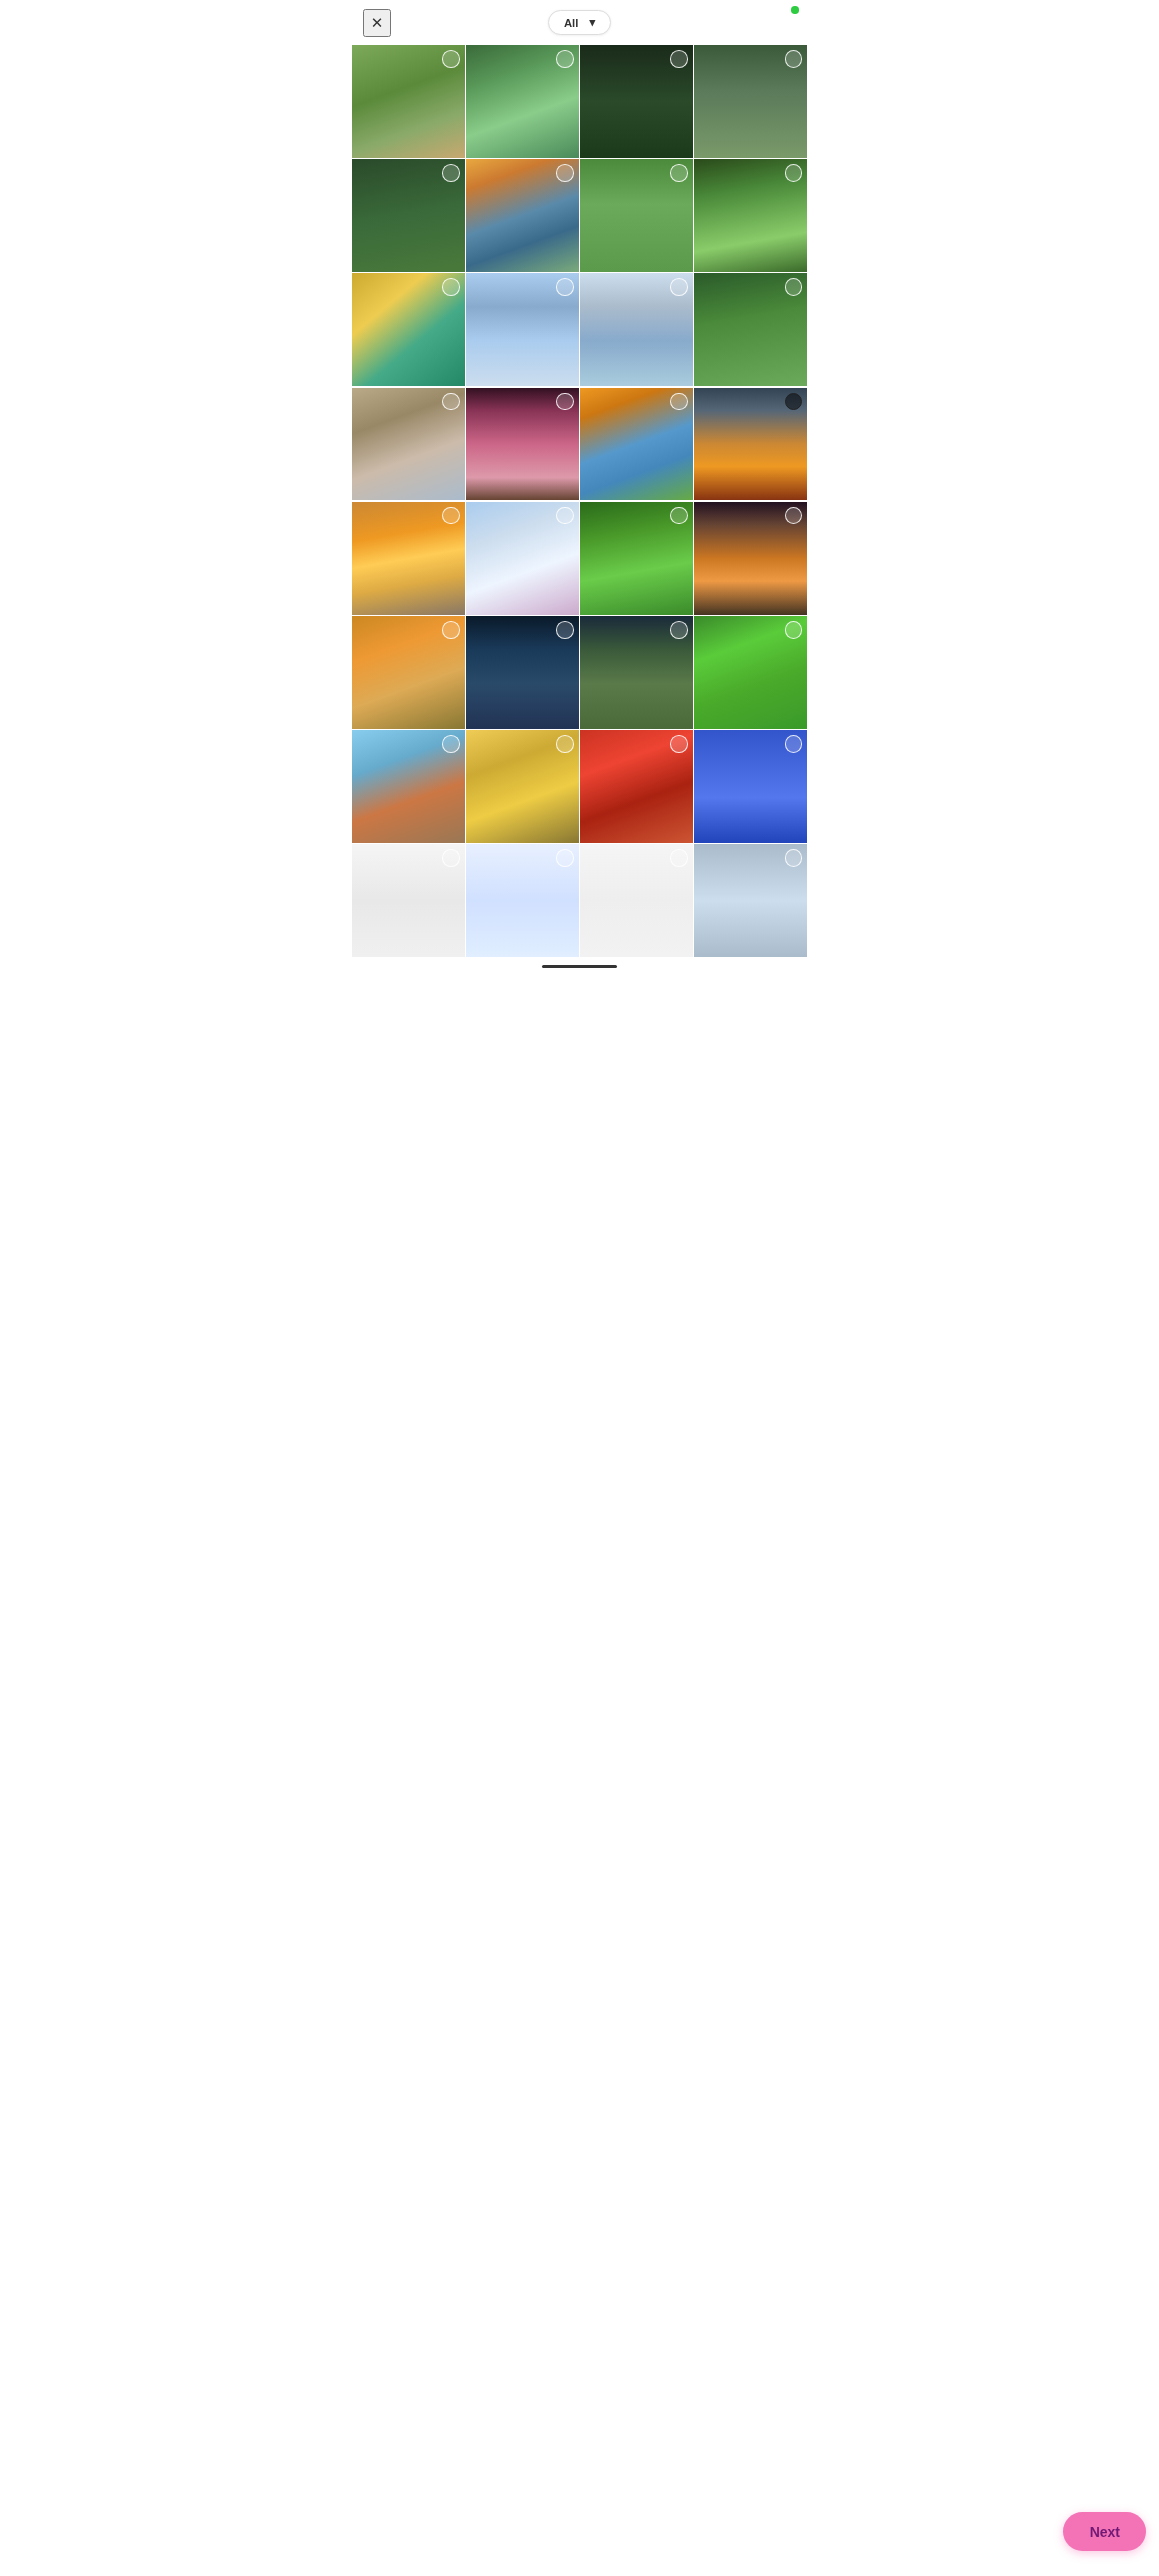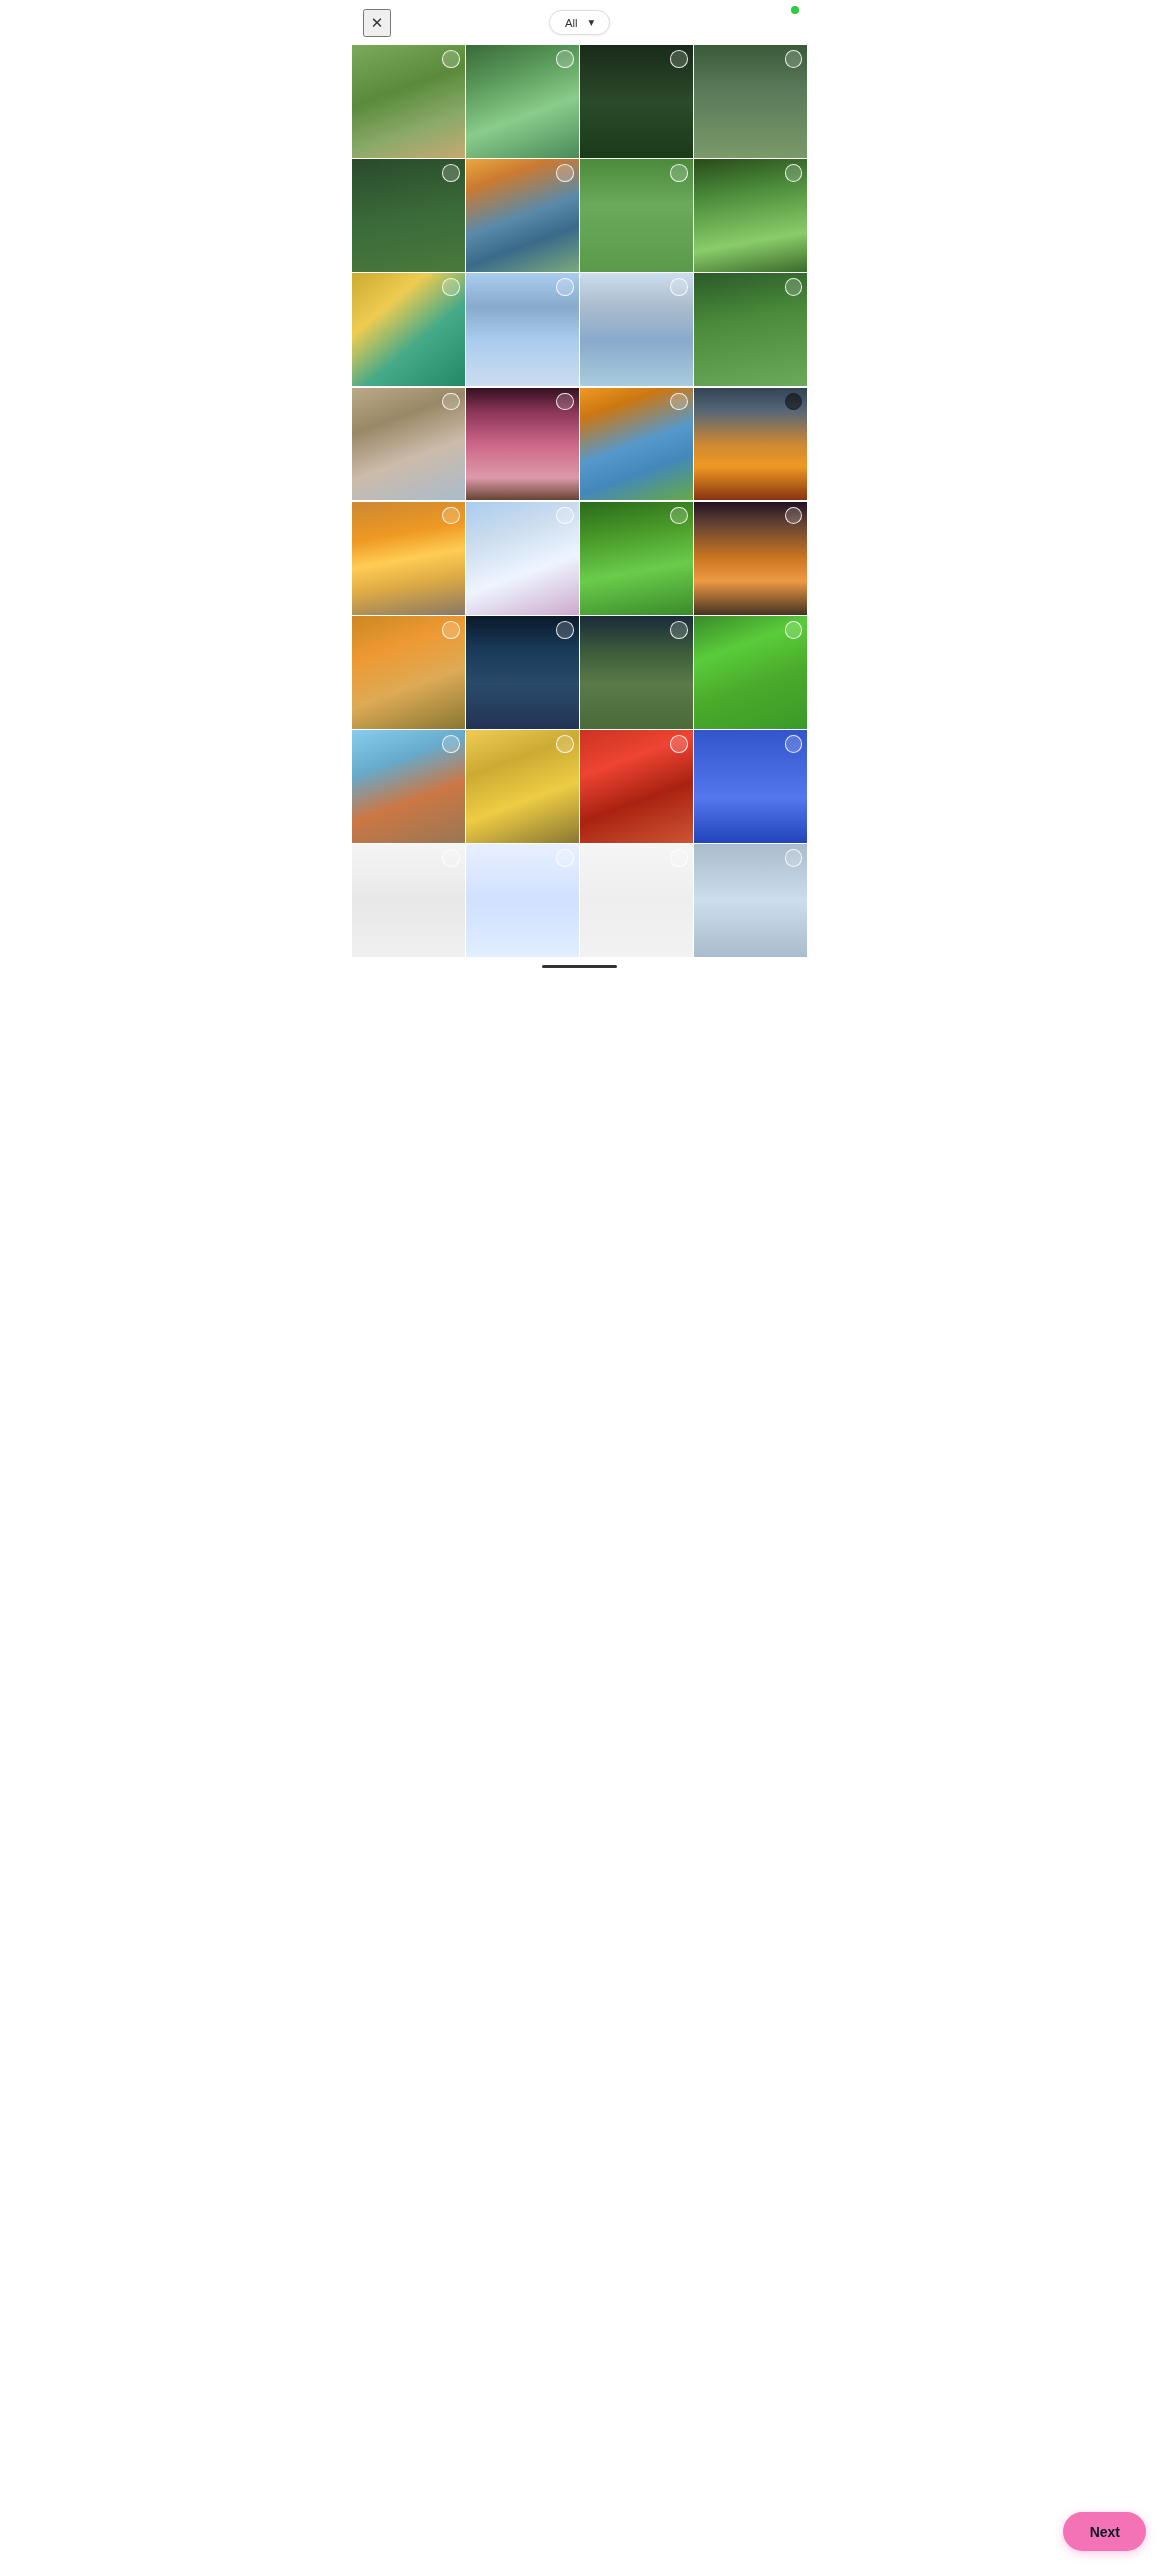--- a/index.html
+++ b/index.html
@@ -35,21 +35,21 @@
       font-size: 15px;
       color: #333;
     }
 
     .filter-pill {
       background: #fff;
       border: 1.3px solid #ddd;
       border-radius: 31px;
       padding: 5px 15px;
       font-size: 11.3px;
-      font-weight: 400;
+      font-weight: 700;
       cursor: pointer;
       display: flex;
       align-items: center;
       gap: 11px;
       color: #333;
       box-shadow: 0 0.6px 2.5px rgba(0,0,0,0.08);
     }
 
     .status-dot {
       width: 7.5px;
@@ -98,21 +98,21 @@
     .select-circle.selected {
       border-color: #222;
       background: rgba(0,0,0,0.5);
     }
 
     .next-btn {
       position: fixed;
       bottom: 25px;
       right: 12.6px;
       background: #f472b6;
-      color: #0f172a;
+      color: #701a75;
       border: none;
       border-radius: 31px;
       padding: 11.3px 26.4px;
       font-size: 14px;
       font-weight: 600;
       cursor: pointer;
       box-shadow: 0 2.5px 10px rgba(244,114,182,0.4);
       z-index: 100;
     }
 

